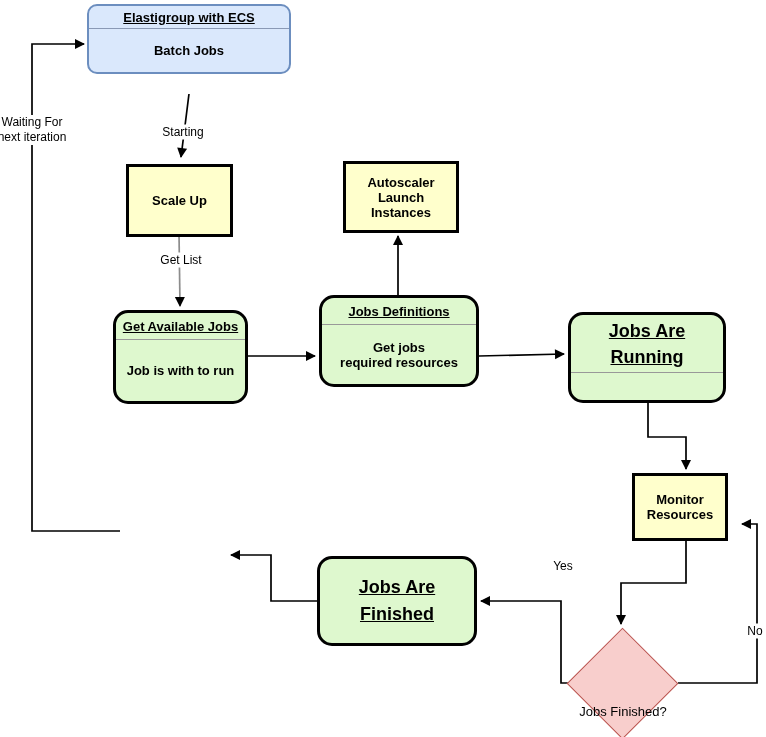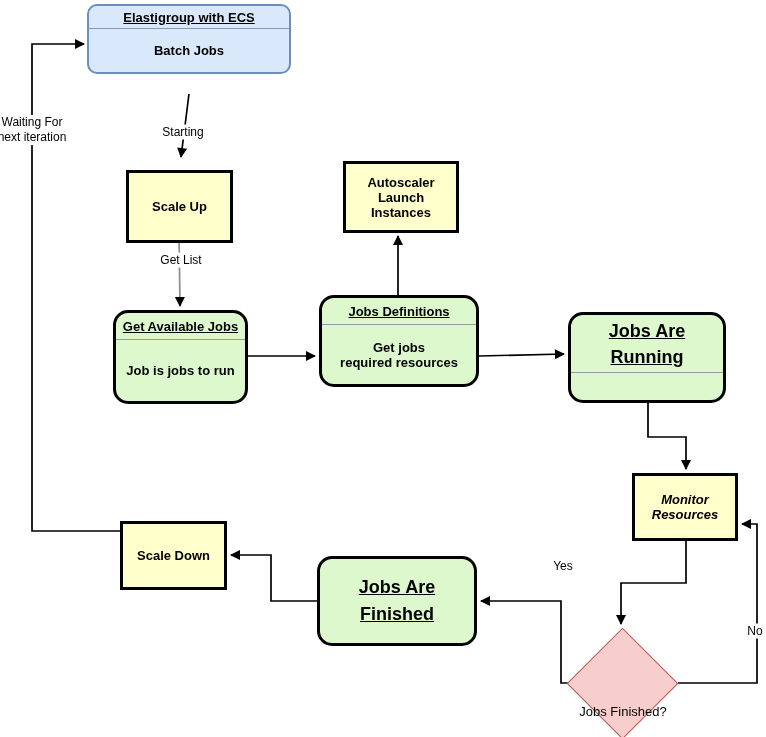--- a/index.html
+++ b/index.html
@@ -62,55 +62,52 @@
     <polyline class="edge" points="678,683 757,683 757,524 742,524" marker-end="url(#arrow)"></polyline>
     <polyline class="edge" points="568,683 561,683 561,601 481,601" marker-end="url(#arrow)"></polyline>
     <polyline class="edge" points="317,601 271,601 271,555 231,555" marker-end="url(#arrow)"></polyline>
   </svg>
 
   <div class="node blue" style="left:87px;top:4px;width:204px;height:70px;">
     <div class="ntitle" style="height:22px;border-bottom-color:#8a99b5;">Elastigroup with ECS</div>
     <div class="nbody">Batch Jobs</div>
   </div>
 
-  <div class="node yellow" style="left:126px;top:170px;width:107px;height:73px;">
+  <div class="node yellow" style="left:126px;top:164px;width:107px;height:73px;">
     <span>Scale Up</span>
   </div>
 
   <div class="node yellow" style="left:343px;top:161px;width:116px;height:72px;">
     <span>Autoscaler
 Launch
 Instances</span>
   </div>
 
   <div class="node green" style="left:113px;top:310px;width:135px;height:94px;">
     <div class="ntitle" style="height:26px;">Get Available Jobs</div>
-    <div class="nbody">Job is jobs to run</div>
+    <div class="nbody">Job is with to run</div>
   </div>
 
   <div class="node green" style="left:319px;top:295px;width:160px;height:92px;">
     <div class="ntitle" style="height:26px;">Jobs Definitions</div>
     <div class="nbody">Get jobs
 required resources</div>
   </div>
 
   <div class="node green" style="left:568px;top:312px;width:158px;height:91px;">
     <div class="ntitle big" style="height:57px;">Jobs Are
 Running</div>
     <div class="nbody"></div>
   </div>
 
-  <div class="node yellow" style="left:632px;top:473px;width:106px;height:68px;font-style:italic;">
+  <div class="node yellow" style="left:632px;top:473px;width:96px;height:68px;">
     <span>Monitor
 Resources</span>
   </div>
 
-  <div class="node yellow" style="left:120px;top:521px;width:107px;height:69px;">
-    <span>Scale Down</span>
-  </div>
 
   <div class="node green" style="left:317px;top:556px;width:160px;height:90px;">
     <div class="center-title">Jobs Are
 Finished</div>
   </div>
 
   <div class="diamond"></div>
   <div class="diamond-label">Jobs Finished?</div>
 
   <div class="elabel" style="left:183px;top:132px;text-align:center;">Starting</div>

